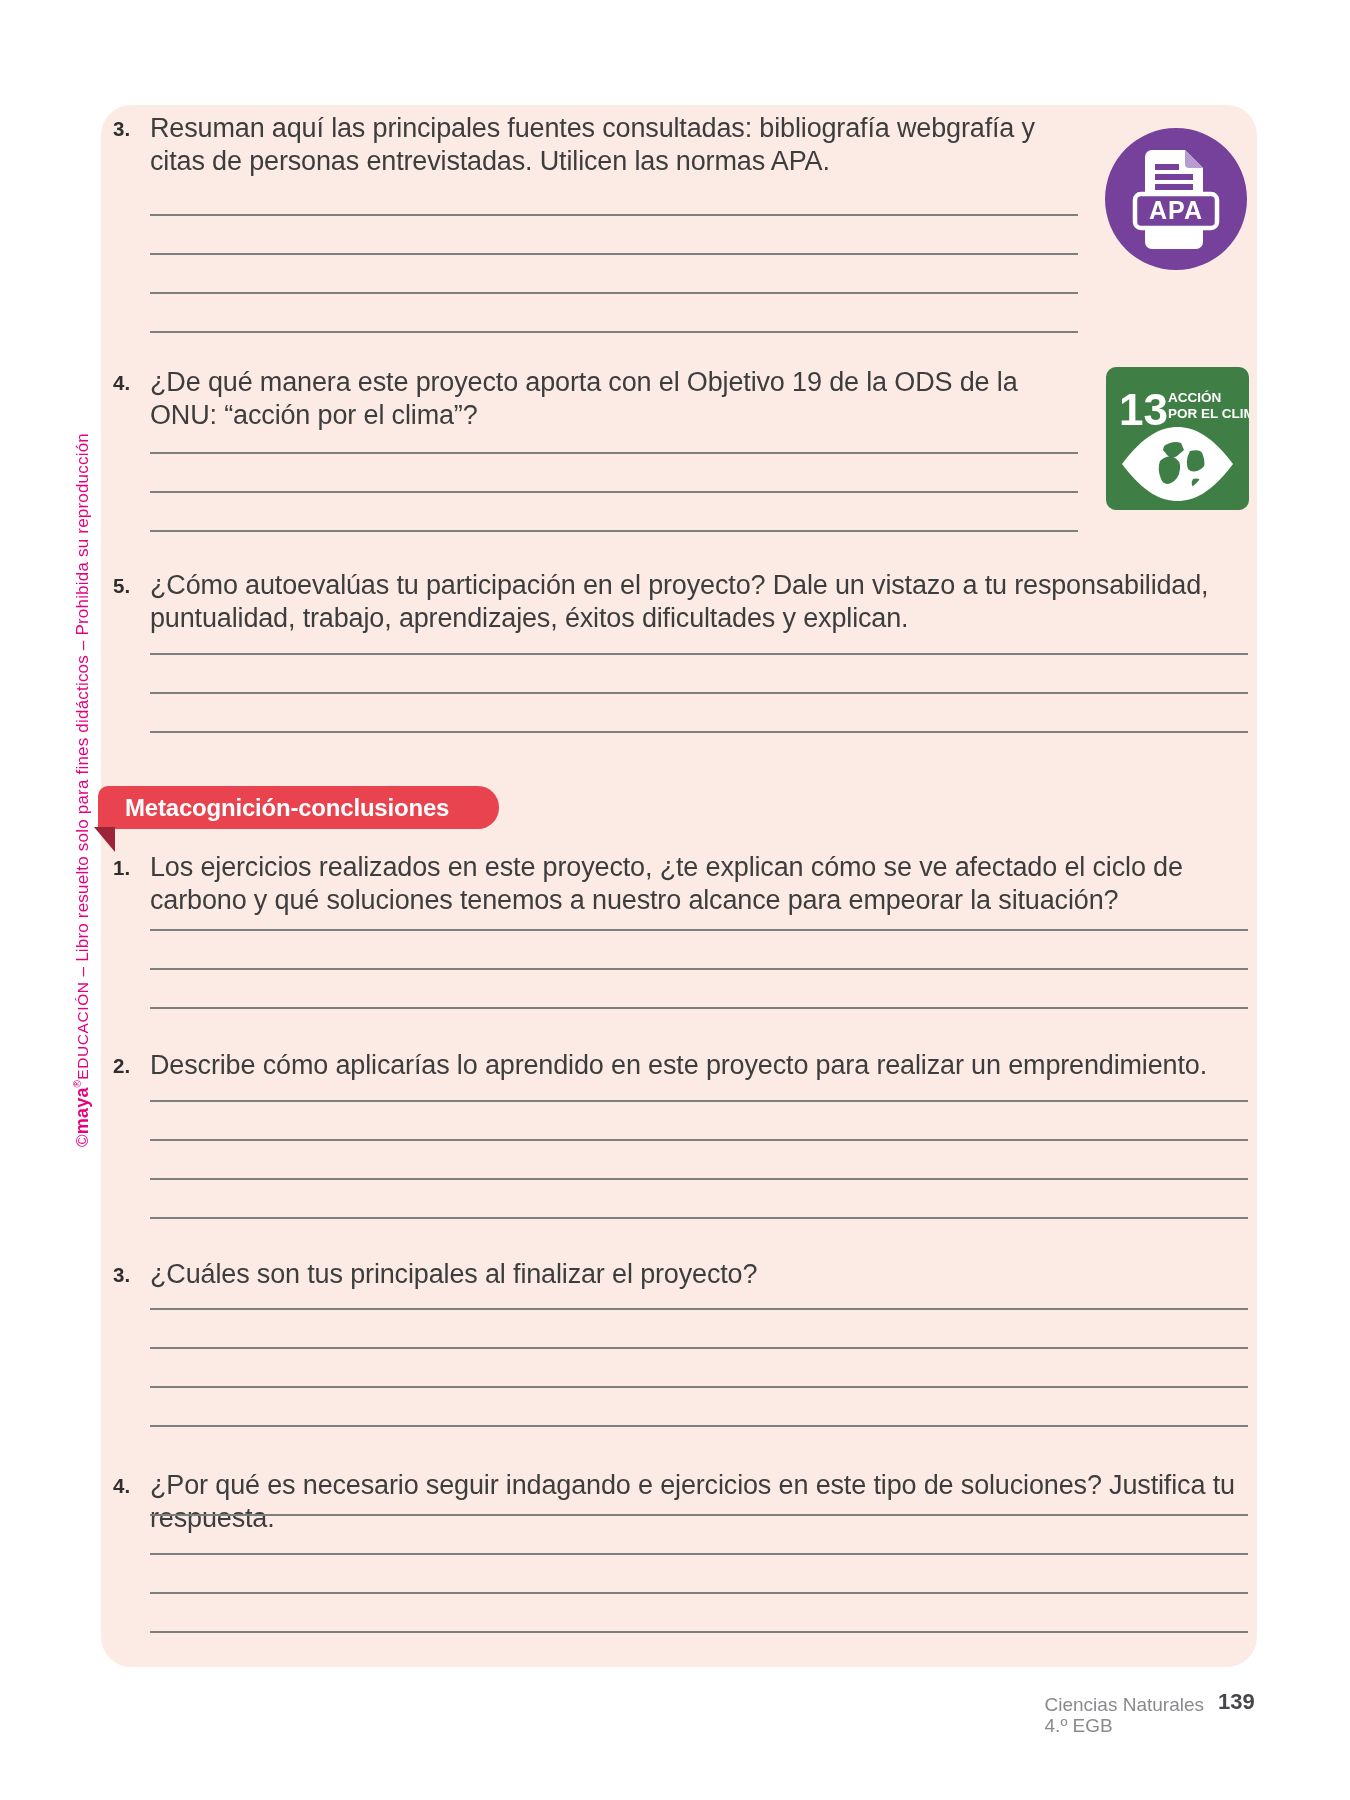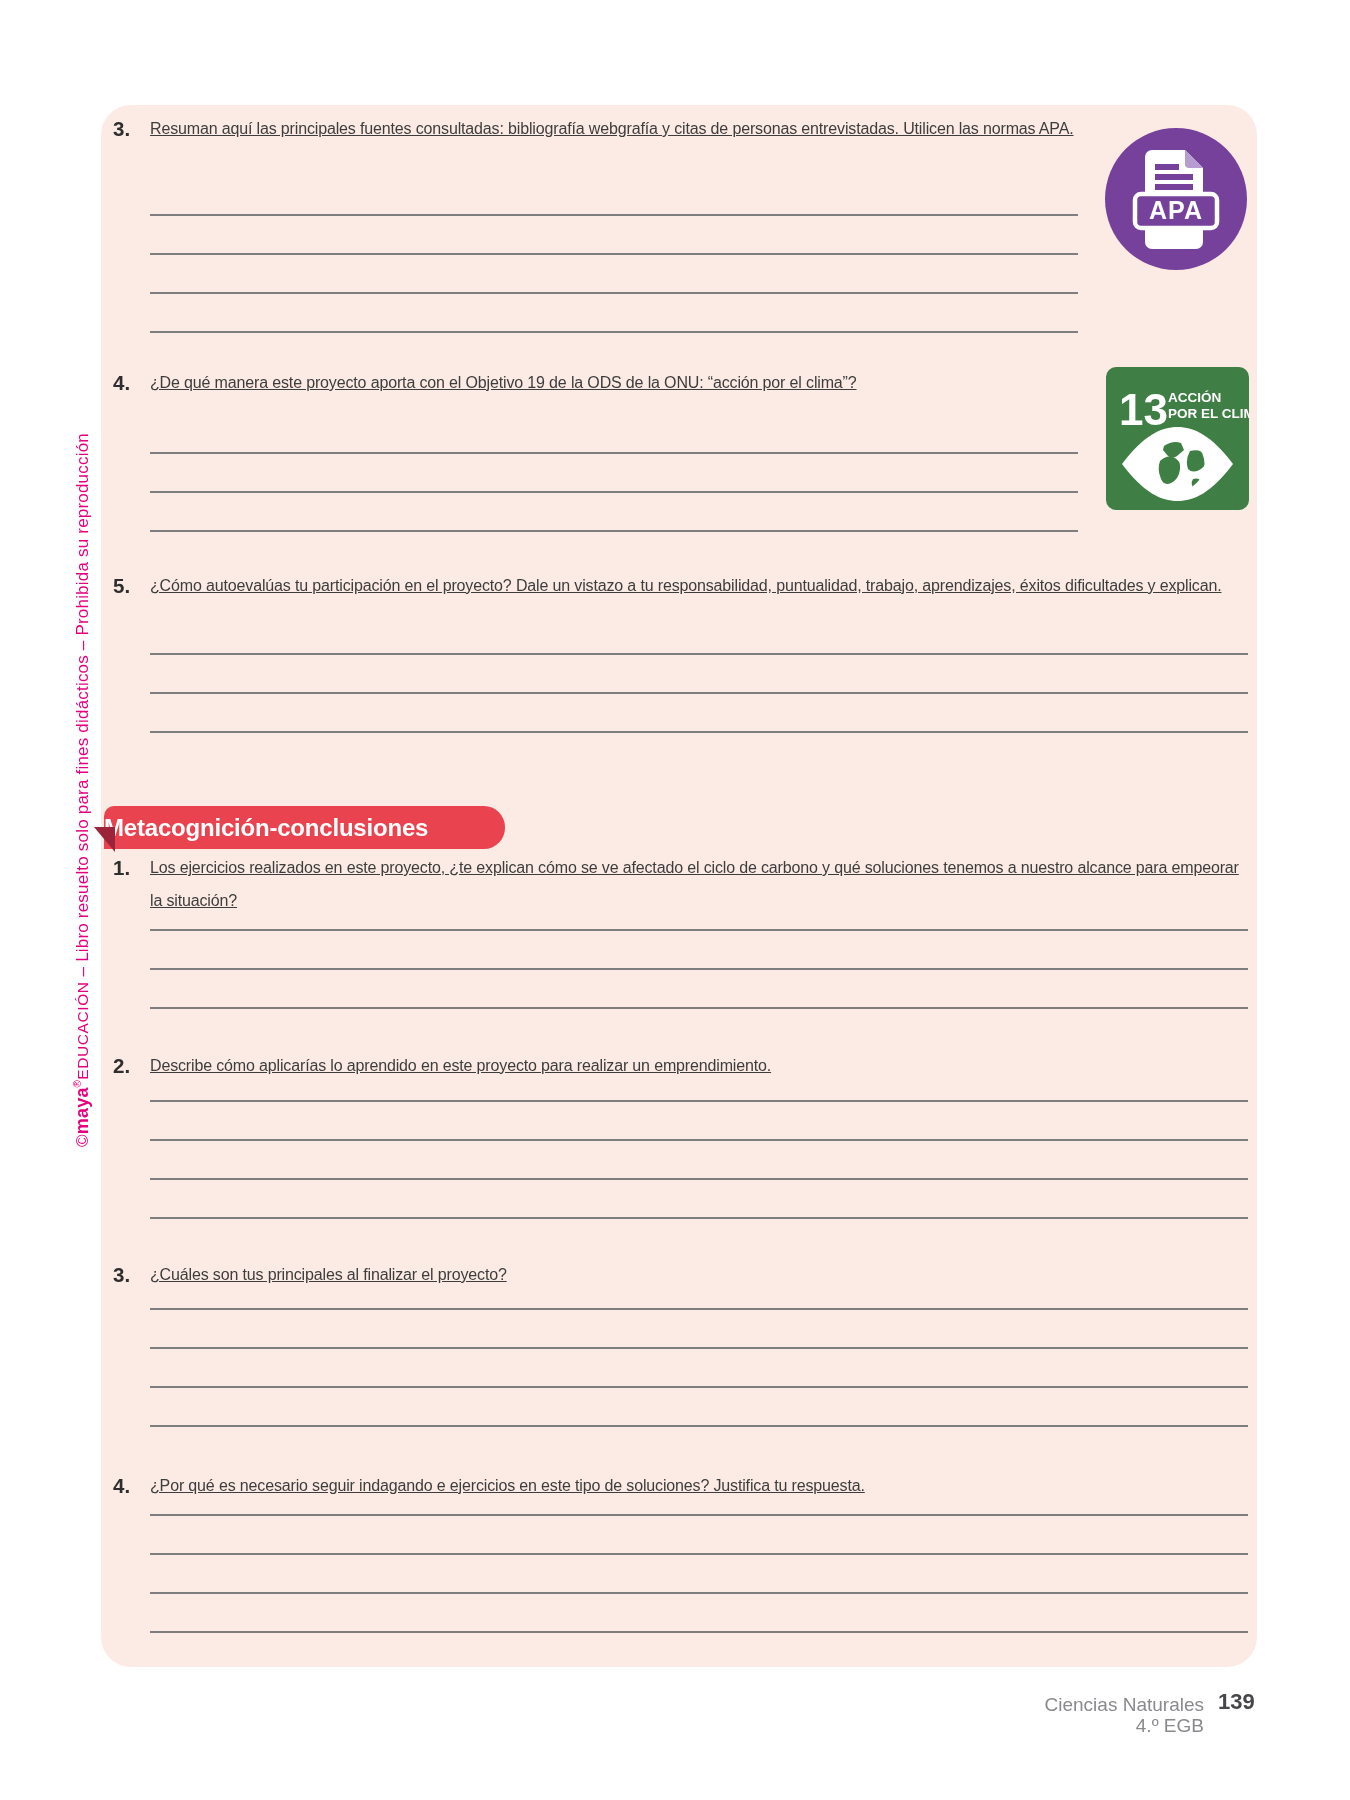--- a/index.html
+++ b/index.html
@@ -8,65 +8,65 @@
     font-family:"Liberation Sans", sans-serif; overflow:hidden;
   }
   .panel{
     position:absolute; left:101px; top:105px; width:1156px; height:1562px;
     background:#fcebe4; border-radius:30px;
   }
   
   .qblock{position:absolute; display:flex;}
   .qnum{flex:none; width:37px; font-weight:bold; color:#2e2e2e;
         font-size:20.5px; line-height:33px;}
-  .qtext{flex:1; color:#3d3d3d; font-size:16px; line-height:33px;
-         letter-spacing:-0.15px; margin:0;text-decoration:underline;}
+  .qtext{flex:1; color:#3d3d3d; font-size:27px; line-height:33px;
+         letter-spacing:-0.15px; margin:0;}
   #qb-t3{left:113px; top:112px; width:977px;}
   #qb-t4{left:113px; top:366px; width:977px;}
   #qb-t5{left:113px; top:569px; width:1142px;}
   #qb-m1{left:113px; top:851px; width:1142px;}
   #qb-m2{left:113px; top:1049px; width:1142px;}
   #qb-m3{left:113px; top:1258px; width:1142px;}
   #qb-m4{left:113px; top:1469px; width:1142px;}
   
   .answer-lines{position:absolute;}
   .answer-line{height:37px; border-top:2px solid #7e7e7e;}
   #ln-t3{left:150px; top:214px; width:928px;}
   #ln-t4{left:150px; top:452px; width:928px;}
   #ln-t5{left:150px; top:653px; width:1098px;}
   #ln-m1{left:150px; top:929px; width:1098px;}
   #ln-m2{left:150px; top:1100px; width:1098px;}
   #ln-m3{left:150px; top:1308px; width:1098px;}
   #ln-m4{left:150px; top:1514px; width:1098px;}
   
   .banner{
-    position:absolute; left:104px; top:786px; height:43px; width:401px;
+    position:absolute; left:98px; top:786px; height:43px; width:401px;
     background:#e8434f; border-radius:10px 21px 21px 0;
     color:#ffffff; font-weight:bold; font-size:24px; line-height:43px;
-    box-sizing:border-box; letter-spacing:-0.2px;margin-top:20px;
+    padding-left:27px; box-sizing:border-box; letter-spacing:-0.2px;
   }
   .banner-fold{
     position:absolute; left:94px; top:827px; width:0; height:0;
     border-top:25px solid #9c2439; border-left:21px solid transparent;
   }
   
   .apa-icon{position:absolute; left:1105px; top:128px; width:142px; height:142px;}
   .ods-icon{position:absolute; left:1106px; top:367px; width:143px; height:143px;}
   
   .vtext{
     position:absolute; left:82px; top:790px;
     transform:translate(-50%,-50%) rotate(-90deg);
     white-space:nowrap; color:#e5007d; font-size:17px; letter-spacing:0.2px;
   }
   .vtext .brand{font-weight:bold; font-size:18px;}
   .vtext .reg{font-size:10px; vertical-align:super;}
   .vtext .edu{font-size:15.5px; letter-spacing:0.6px;}
   
   .footer{
-    position:absolute; right:146px; top:1694px; text-align:right;
+    position:absolute; right:146px; top:1694px; 
     color:#8a8a8e; font-size:19px; line-height:21px;
   }
   .pagenum{
     position:absolute; left:1218px; top:1689px; color:#47474b;
     font-size:22px; font-weight:bold;
   }
 </style>
 </head>
 <body>
 

